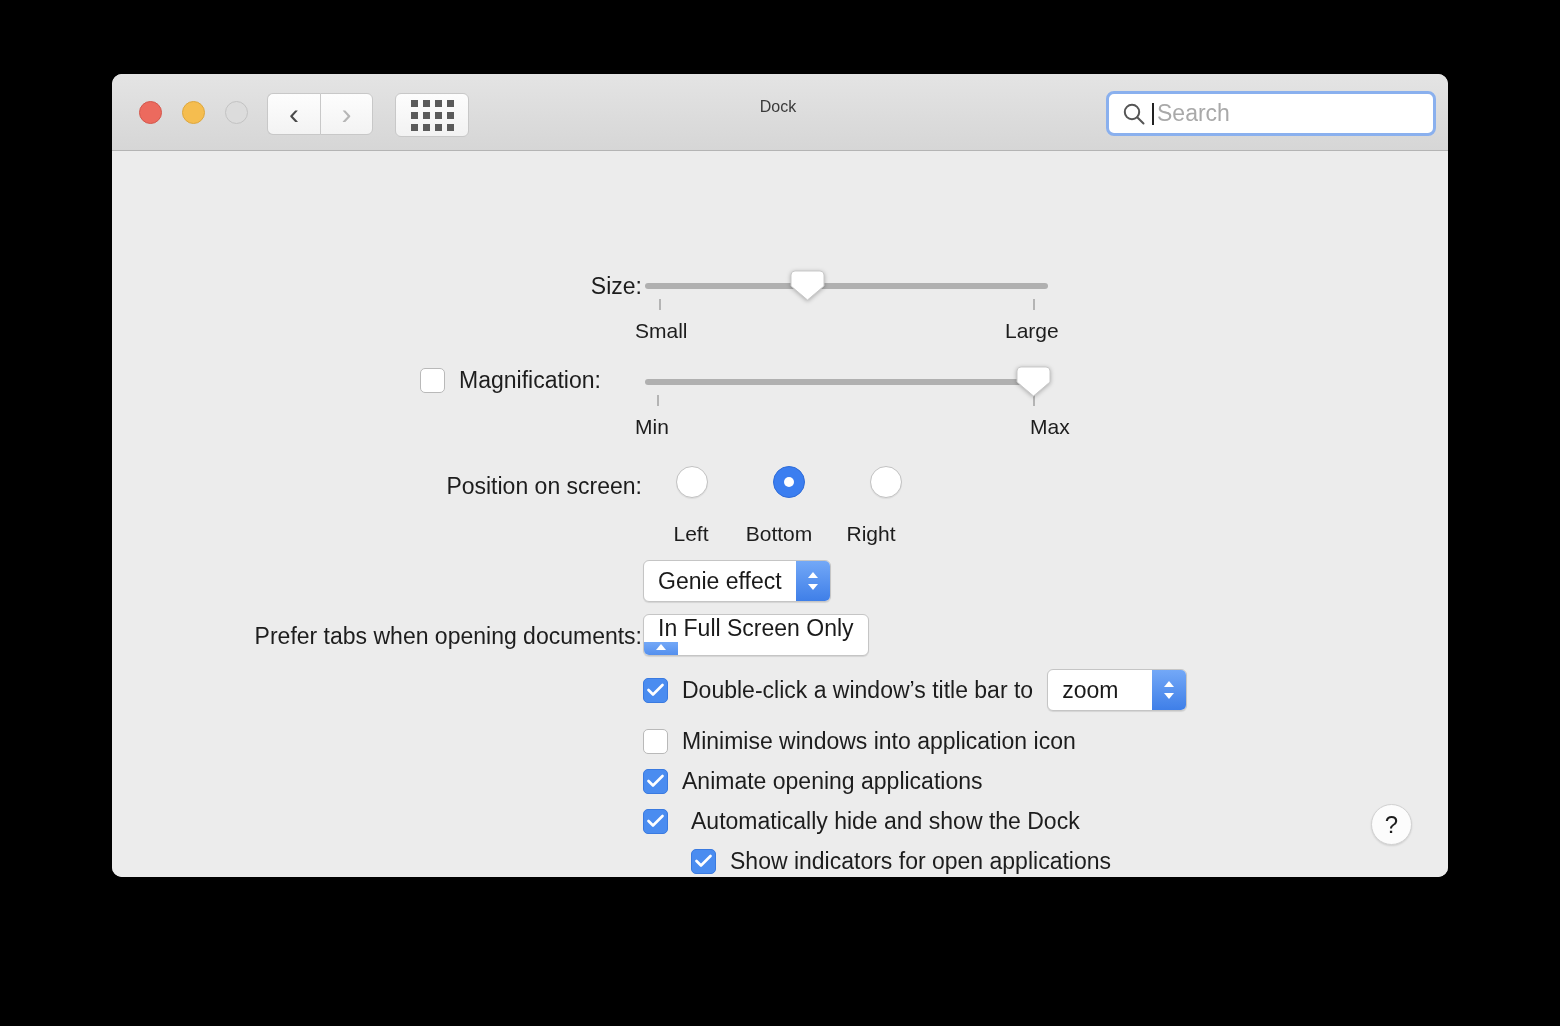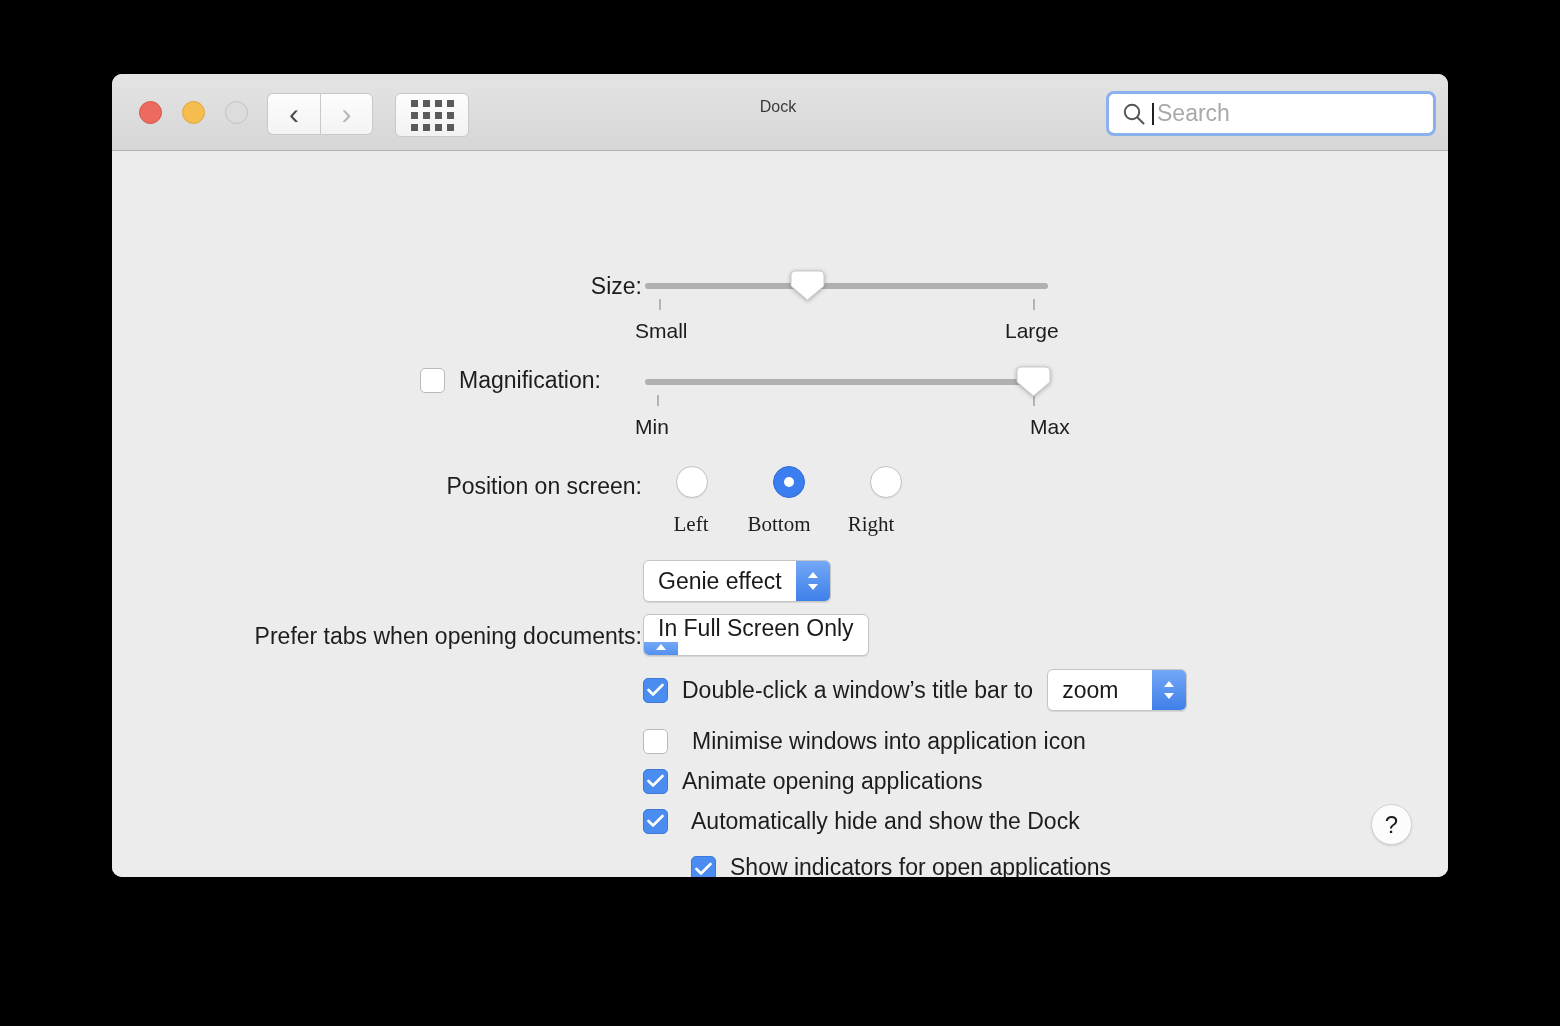--- a/index.html
+++ b/index.html
@@ -305,21 +305,21 @@
           <span class="radio off">
               <span class="dot"></span>
             </span>
           <span class="radio on">
               <span class="dot"></span>
             </span>
           <span class="radio off">
               <span class="dot"></span>
             </span>
         </div>
-        <div style="display:flex; margin-top:14px;font-family:Liberation Serif, serif;">
+        <div style="display:flex; margin-top:24px;">
           <span class="sublbl" style="position:relative; left:-6px; width:50px; text-align:center;">Left</span>
           <span class="sublbl" style="position:relative; left:7px; width:100px; text-align:center;">Bottom</span>
           <span class="sublbl" style="position:relative; left:14px; width:70px; text-align:center;">Right</span>
         </div>
       </div>
 
       <div class="popup" style="position:absolute; left:531px; top:409px;">
         <span class="ptext">Genie effect</span>
         <span class="pstep">
           <svg width="14" height="22" viewBox="0 0 14 22">
@@ -353,21 +353,21 @@
             <svg width="14" height="22" viewBox="0 0 14 22">
               <path d="M7 2 L12 8 L2 8 Z" fill="#ffffff"></path>
               <path d="M7 20 L12 14 L2 14 Z" fill="#ffffff"></path>
             </svg>
           </span>
         </span>
       </div>
 
       <div style="position:absolute; left:531px; top:570px;">
 
-        <div style="display:flex; align-items:center; gap:24px; height:40px;">
+        <div style="display:flex; align-items:center; gap:14px; height:40px;">
           <span class="cb off"></span>
           <span class="lbl">Minimise windows into application icon</span>
         </div>
 
         <div style="display:flex; align-items:center; gap:14px; height:40px;">
           <span class="cb on">
             <svg width="17" height="14" viewBox="0 0 17 14">
                 <path d="M1.5 7 L6 11.5 L15.5 2" fill="none" stroke="#fff" stroke-width="2.6" stroke-linecap="round" stroke-linejoin="round"></path>
               </svg>
           </span>
@@ -376,21 +376,21 @@
 
         <div style="display:flex; align-items:center; gap:23px; height:40px;">
           <span class="cb on">
             <svg width="17" height="14" viewBox="0 0 17 14">
                 <path d="M1.5 7 L6 11.5 L15.5 2" fill="none" stroke="#fff" stroke-width="2.6" stroke-linecap="round" stroke-linejoin="round"></path>
               </svg>
           </span>
           <span class="lbl">Automatically hide and show the Dock</span>
         </div>
 
-        <div style="display:flex; align-items:flex-end; gap:14px; height:40px;padding-left:48px;">
+        <div style="display:flex; align-items:center; gap:14px; height:40px;padding-left:48px;">
           <span class="cb on">
             <svg width="17" height="14" viewBox="0 0 17 14">
                 <path d="M1.5 7 L6 11.5 L15.5 2" fill="none" stroke="#fff" stroke-width="2.6" stroke-linecap="round" stroke-linejoin="round"></path>
               </svg>
           </span>
           <span class="lbl">Show indicators for open applications</span>
         </div>
 
       </div>
 

